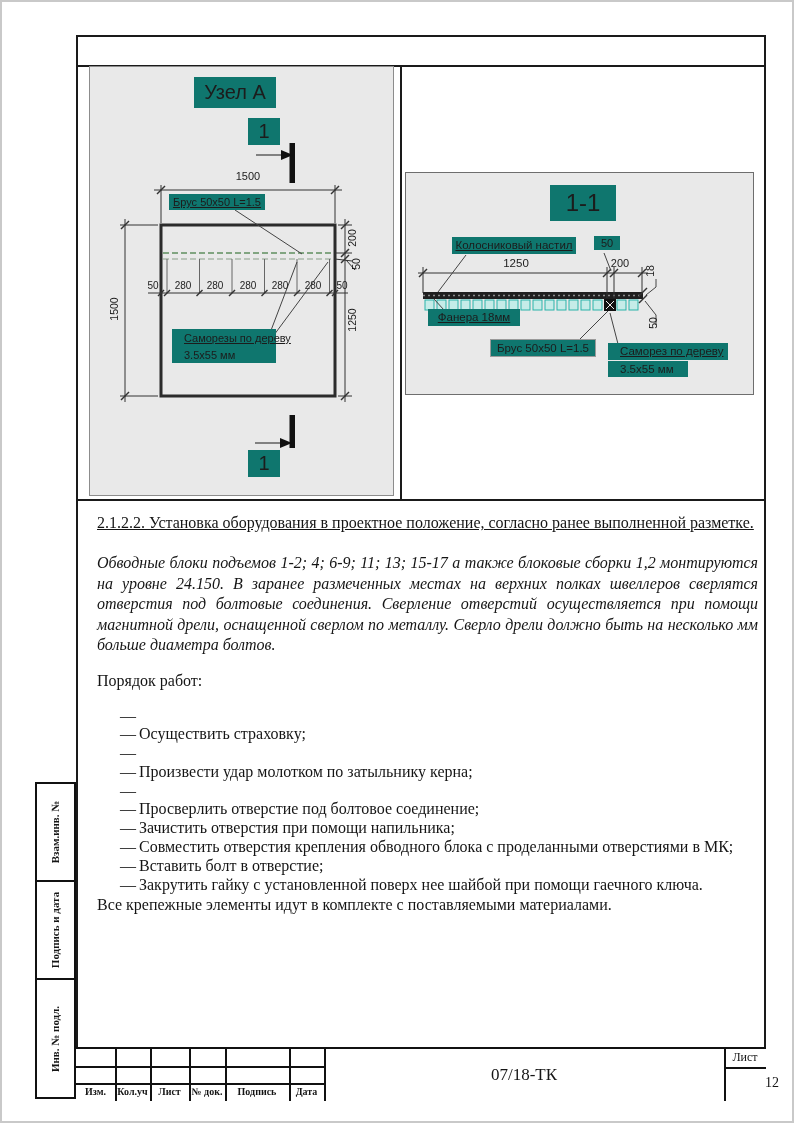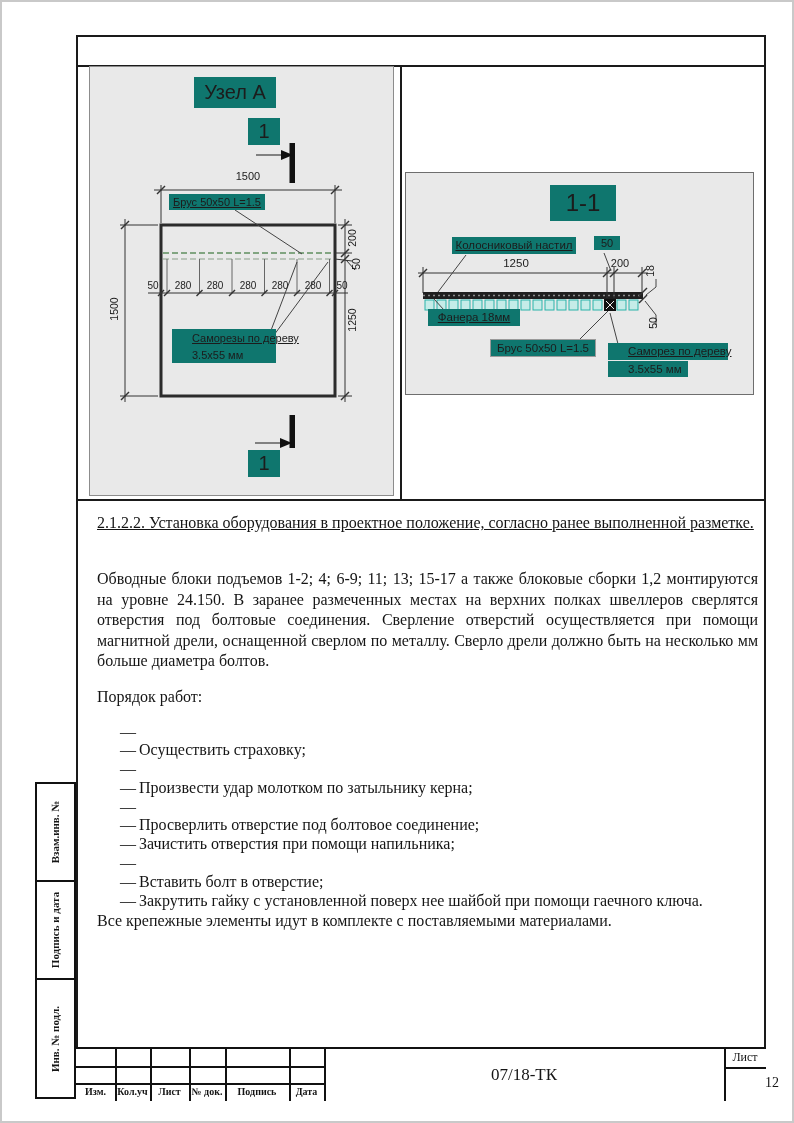--- a/index.html
+++ b/index.html
@@ -10,26 +10,26 @@
   .frame { position:absolute; left:74px; top:33px; width:690px; height:1064px;
            border:2px solid #1a1a1a; }
   .hline, .vline { position:absolute; background:#1a1a1a; }
   
   .panel { position:absolute; background:#e9e9e9; border:1px solid #8c8c8c; }
   .dlabel { position:absolute; font-family:"Liberation Sans","DejaVu Sans",sans-serif;
             color:#1c1c1c; background:#0f766e; text-align:center; white-space:nowrap; }
   .nobg { background:transparent; }
   .und { text-decoration:underline; }
   .rot { transform:rotate(-90deg); }
-  .tl { text-align:left; padding-left:20px; }
+  .tl { text-align:left; padding-left:12px; }
   
   .textblock { position:absolute; left:95px; top:510px; width:661px;
                font-size:16px; line-height:21px; }
   .heading { text-align:justify; text-decoration:underline; }
-  .para { margin-top:36px; text-align:justify; line-height:20.5px; }
+  .para { margin-top:20px; text-align:justify; line-height:20.5px;font-style:italic; }
   .list-title { margin-top:14px; }
   .worklist { margin-top:16px; }
   .worklist .item { display:flex; line-height:18.8px; }
   .worklist .marker { width:19px; margin-left:23px; flex:none; }
   .closing { margin-top:0; }
   
   .side-cell { position:absolute; left:33px; width:41px; border:2px solid #111;
                background:#fff; display:flex; align-items:center; justify-content:center; }
   .side-cell span { transform:rotate(-90deg); white-space:nowrap;
                     font-size:11px; font-weight:bold; }
@@ -243,20 +243,21 @@
       <div class="item">
           <span class="marker">—</span>
           <span>Просверлить отверстие под болтовое соединение;</span>
         </div>
       <div class="item">
           <span class="marker">—</span>
           <span>Зачистить отверстия при помощи напильника;</span>
         </div>
       <div class="item">
           <span class="marker">—</span>
+          <span>Совместить отверстия крепления обводного блока с проделанными отверстиями в МК;</span>
         </div>
       <div class="item">
           <span class="marker">—</span>
           <span>Вставить болт в отверстие;</span>
         </div>
       <div class="item">
           <span class="marker">—</span>
           <span>Закрутить гайку с установленной поверх нее шайбой при помощи гаечного ключа.</span>
         </div>
     </div>

